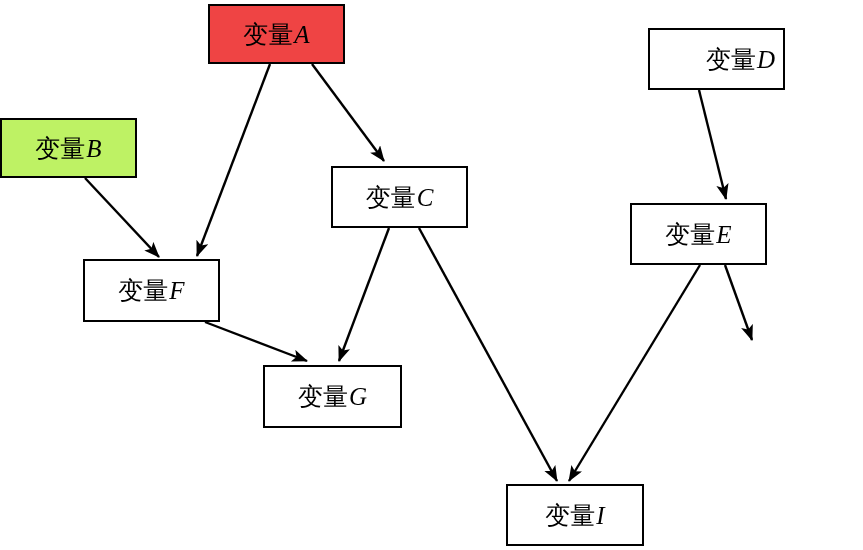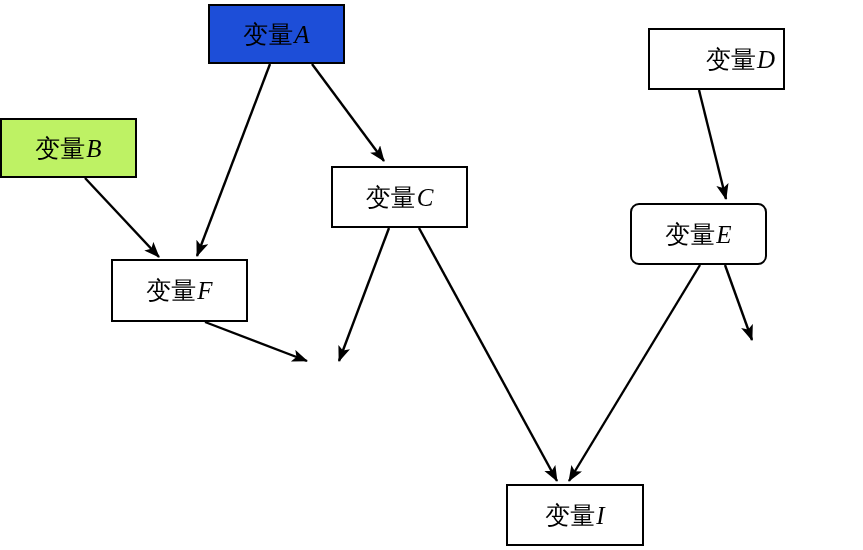--- a/index.html
+++ b/index.html
@@ -56,34 +56,37 @@
       <line x1="270" y1="64" x2="197" y2="256" stroke="#000000" stroke-width="2.4" marker-end="url(#arrowhead)"></line>
       <line x1="312" y1="64" x2="384" y2="161" stroke="#000000" stroke-width="2.4" marker-end="url(#arrowhead)"></line>
       <line x1="85" y1="178" x2="159" y2="257" stroke="#000000" stroke-width="2.4" marker-end="url(#arrowhead)"></line>
       <line x1="389" y1="228" x2="339" y2="361" stroke="#000000" stroke-width="2.4" marker-end="url(#arrowhead)"></line>
       <line x1="419" y1="228" x2="557" y2="481" stroke="#000000" stroke-width="2.4" marker-end="url(#arrowhead)"></line>
       <line x1="699" y1="90" x2="726" y2="199" stroke="#000000" stroke-width="2.4" marker-end="url(#arrowhead)"></line>
       <line x1="700" y1="265" x2="569" y2="481" stroke="#000000" stroke-width="2.4" marker-end="url(#arrowhead)"></line>
       <line x1="725" y1="265" x2="752" y2="340" stroke="#000000" stroke-width="2.4" marker-end="url(#arrowhead)"></line>
       <line x1="205" y1="322" x2="307" y2="361" stroke="#000000" stroke-width="2.4" marker-end="url(#arrowhead)"></line>
     </svg>
-<div class="node" style="left: 208px; top: 4px; width: 137px; height: 60px; border-width: 2px; border-color: rgb(0, 0, 0); background: #1d4ed8;">
+<div class="node" style="left: 208px; top: 4px; width: 137px; height: 60px; border-width: 2px; border-color: rgb(0, 0, 0); background: #ef4444;">
       <span class="node-label" style="font-size: 25px;"><span>变量</span><span class="var-italic">A</span></span>
     </div>
     <div class="node" style="left: 0px; top: 118px; width: 137px; height: 60px; border-width: 2px; border-color: rgb(0, 0, 0); background: #bef264;">
       <span class="node-label" style="font-size: 25px;"><span>变量</span><span class="var-italic">B</span></span>
     </div>
     <div class="node" style="left: 331px; top: 166px; width: 137px; height: 62px; border-width: 2px; border-color: rgb(0, 0, 0); background: rgb(255, 255, 255); text-align: center;">
       <span class="node-label" style="font-size: 25px;"><span>变量</span><span class="var-italic">C</span></span>
     </div>
     <div class="node" style="left: 648px; top: 28px; width: 137px; height: 62px; border-width: 2px; border-color: rgb(0, 0, 0); background: rgb(255, 255, 255);">
       <span class="node-label" style="font-size: 25px; margin-left: 48px;"><span>变量</span><span class="var-italic">D</span></span>
     </div>
-    <div class="node" style="left: 630px; top: 203px; width: 137px; height: 62px; border-width: 2px; border-color: rgb(0, 0, 0); background: rgb(255, 255, 255); border-radius: 9px;">
+    <div class="node" style="left: 630px; top: 203px; width: 137px; height: 62px; border-width: 2px; border-color: rgb(0, 0, 0); background: rgb(255, 255, 255);">
       <span class="node-label" style="font-size: 25px;"><span>变量</span><span class="var-italic">E</span></span>
     </div>
-    <div class="node" style="left: 83px; top: 259px; width: 137px; height: 63px; border-width: 2px; border-color: rgb(0, 0, 0); background: rgb(255, 255, 255); margin-left: 28px;">
+    <div class="node" style="left: 83px; top: 259px; width: 137px; height: 63px; border-width: 2px; border-color: rgb(0, 0, 0); background: rgb(255, 255, 255);">
       <span class="node-label" style="font-size: 25px;"><span>变量</span><span class="var-italic">F</span></span>
+    </div>
+    <div class="node" style="left: 263px; top: 365px; width: 139px; height: 63px; border-width: 2px; border-color: rgb(0, 0, 0); background: rgb(255, 255, 255);">
+      <span class="node-label" style="font-size: 25px;"><span>变量</span><span class="var-italic">G</span></span>
     </div>
     <div class="node" style="left: 506px; top: 484px; width: 138px; height: 62px; border-width: 2px; border-color: rgb(0, 0, 0); background: rgb(255, 255, 255);">
       <span class="node-label" style="font-size: 25px;"><span>变量</span><span class="var-italic">I</span></span>
     </div>
   </div>
 
 </body></html>

